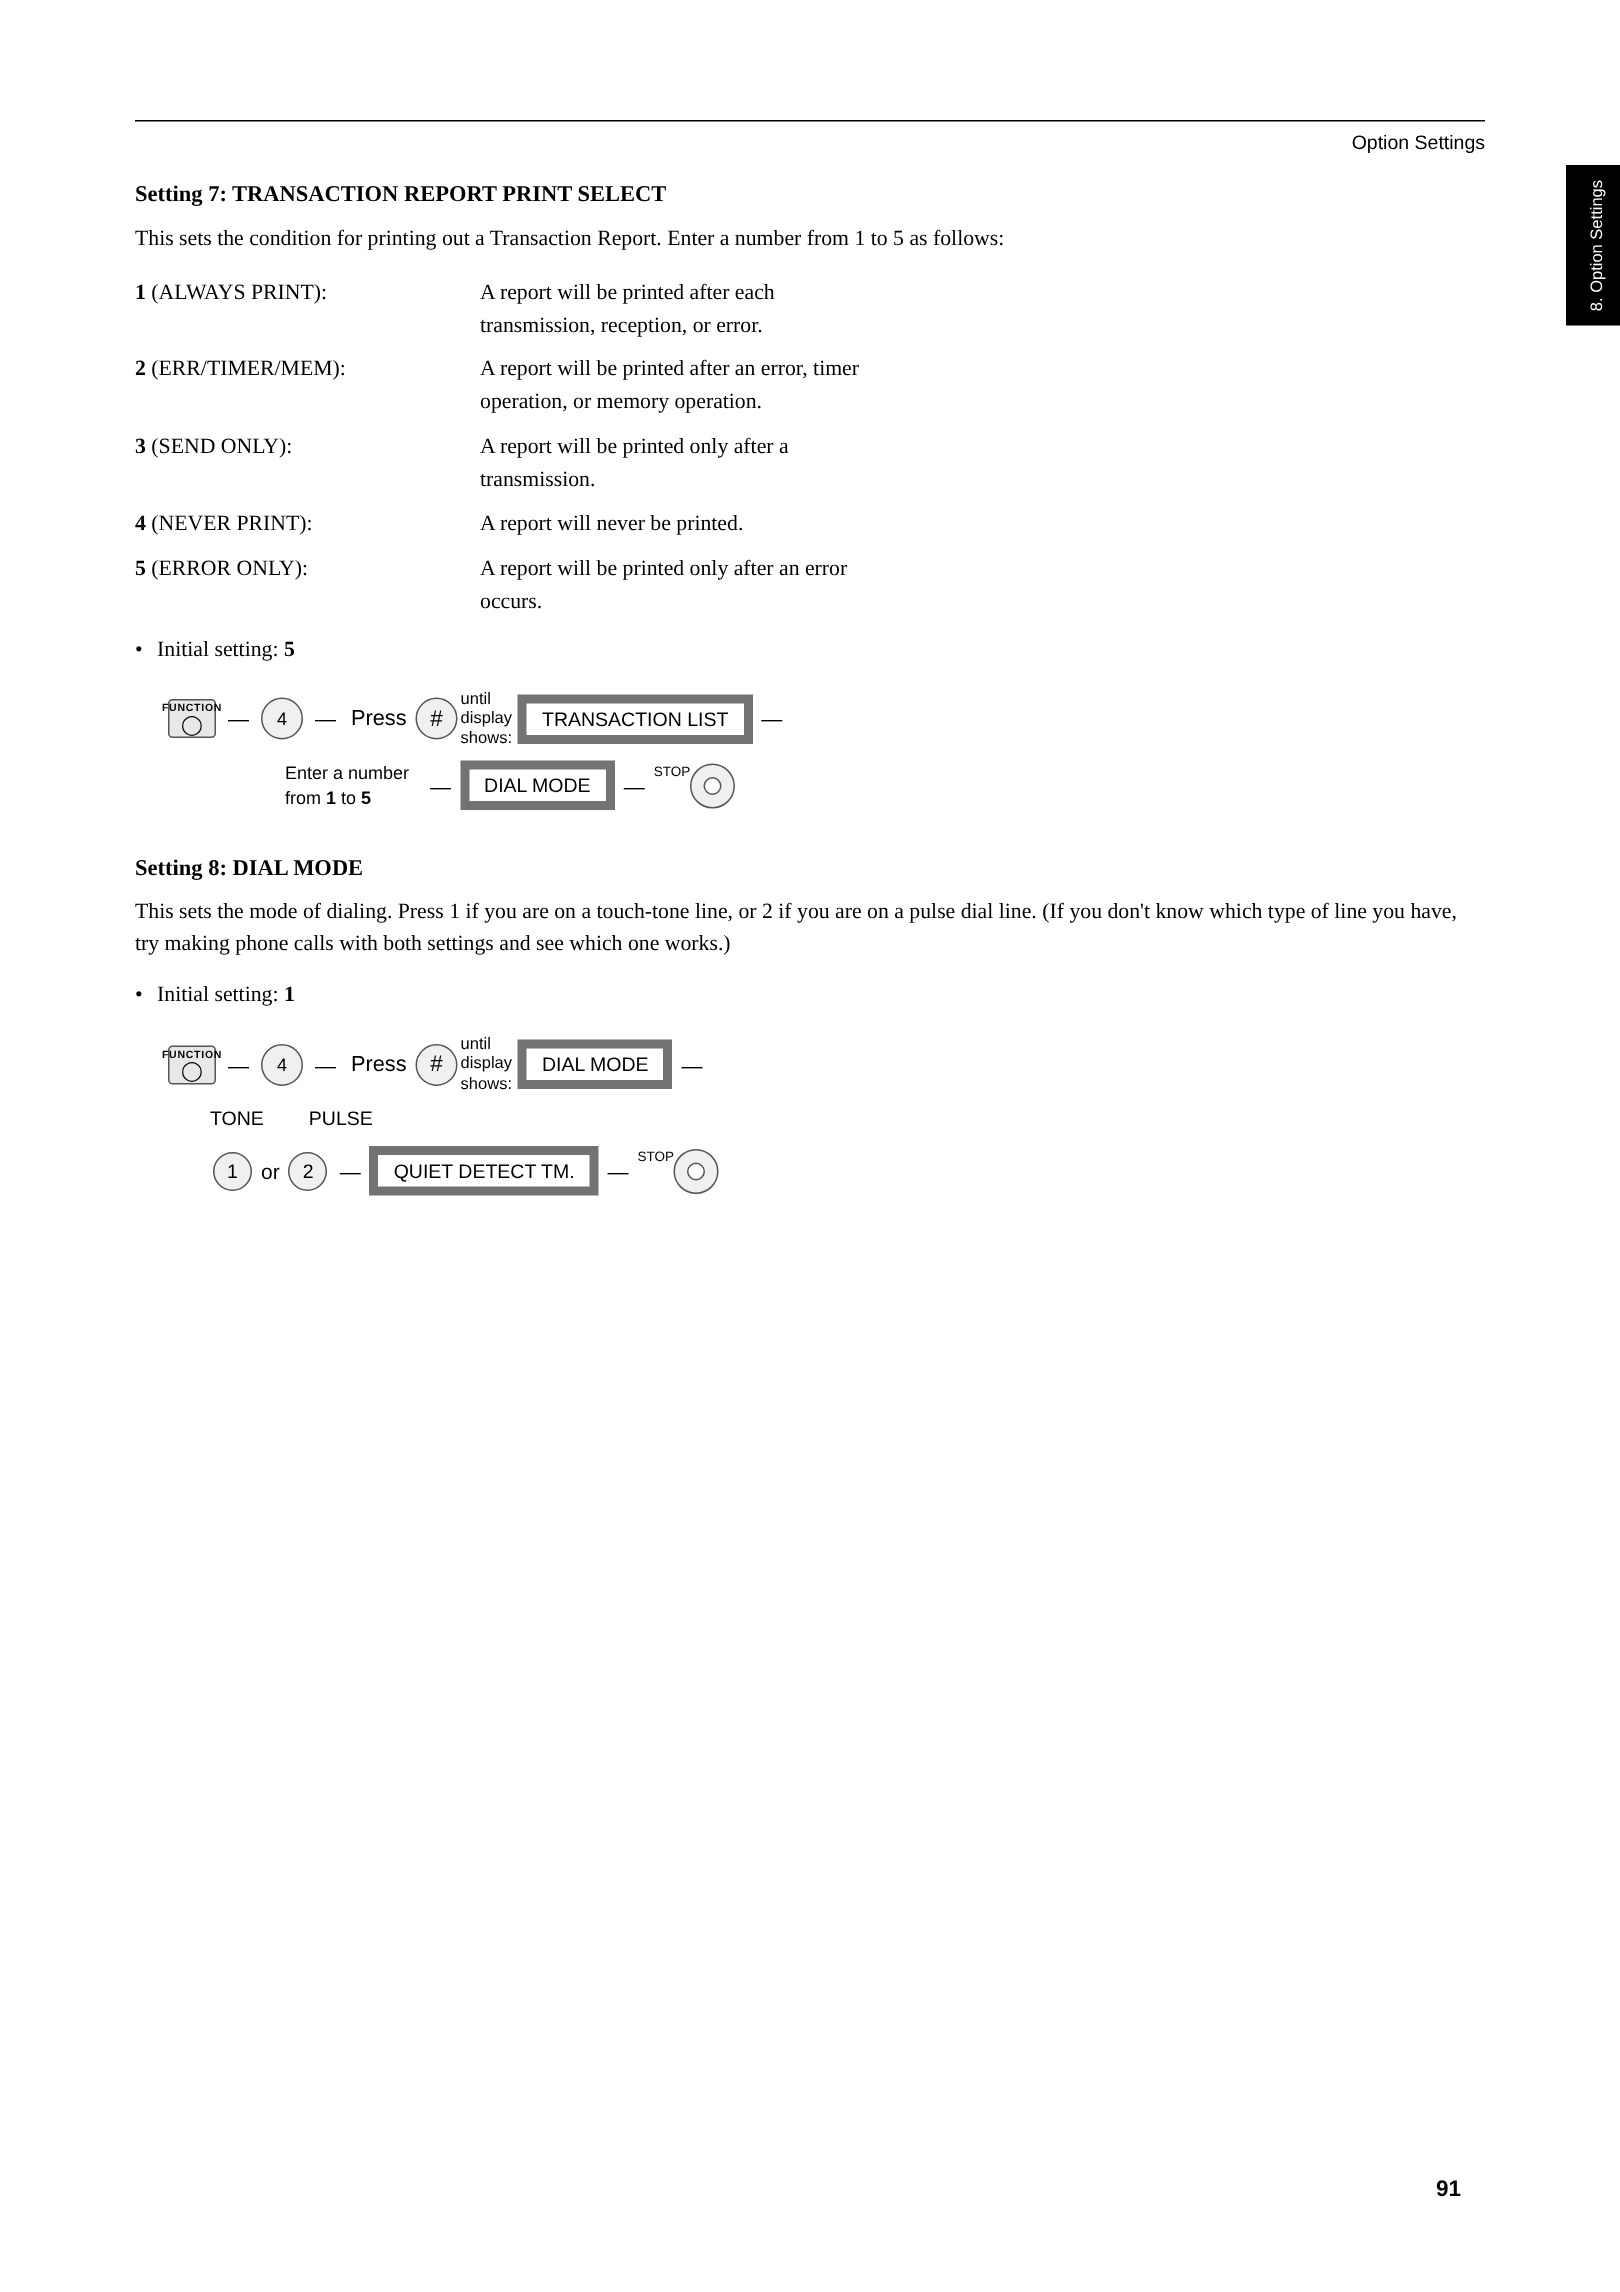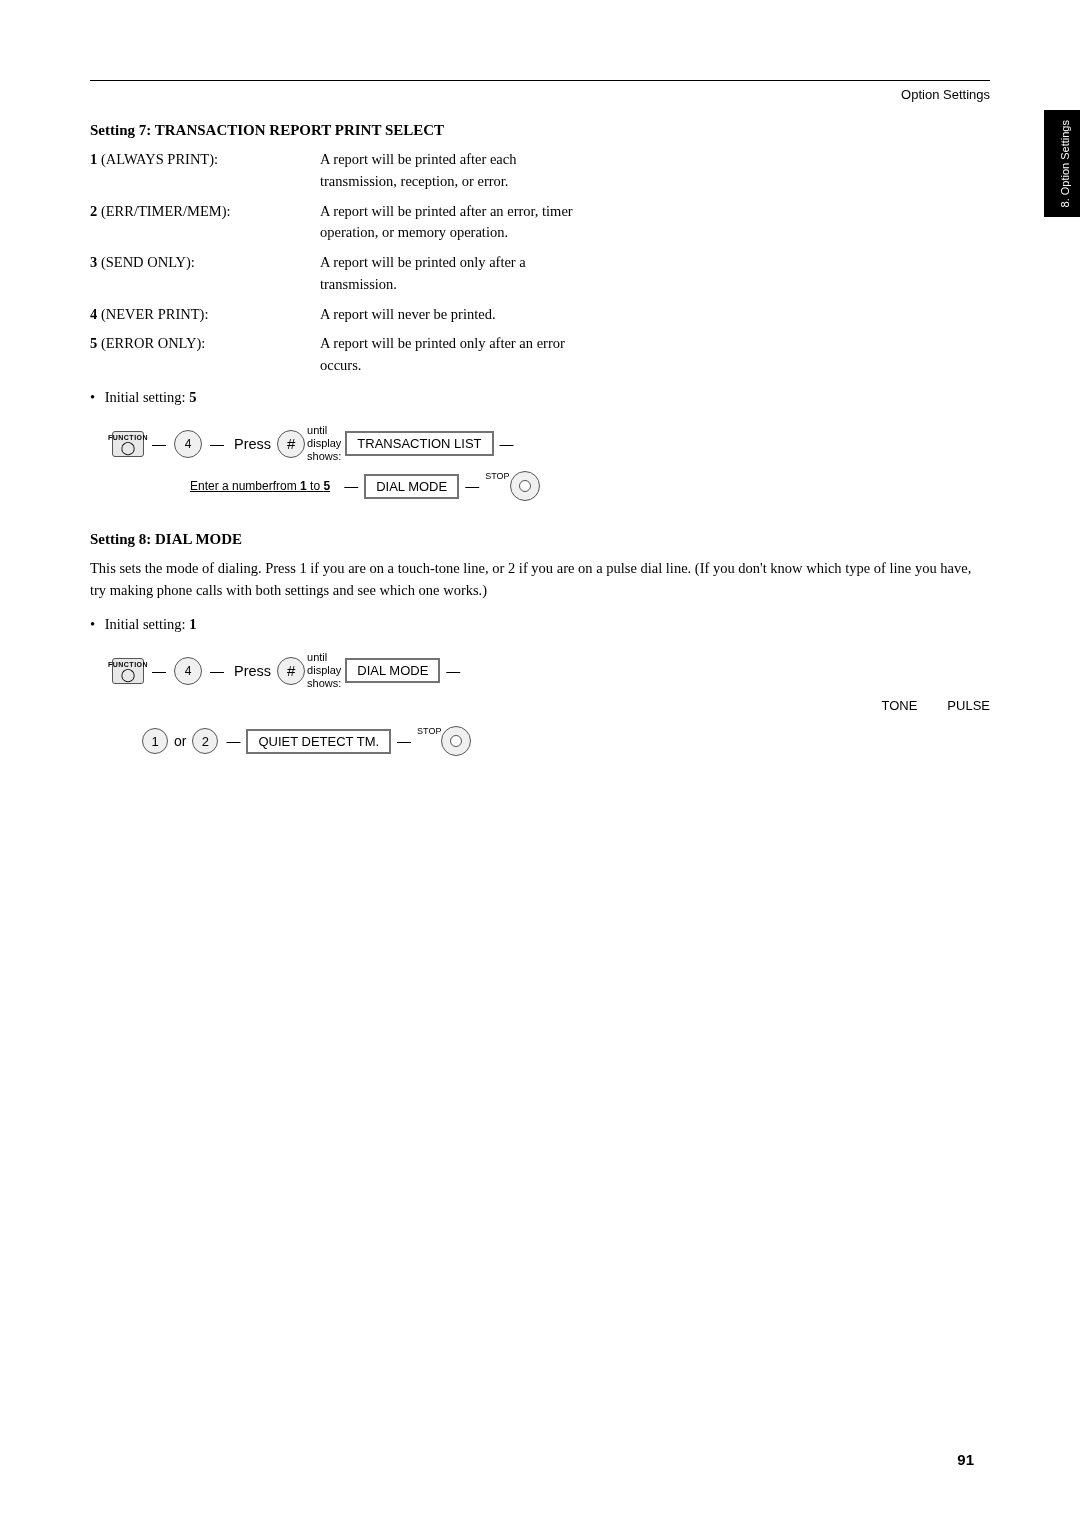--- a/index.html
+++ b/index.html
@@ -194,21 +194,21 @@
       border-radius: 50%;
     }
 
     .dash {
       font-size: 14px;
       margin: 0 6px;
       font-family: Arial, sans-serif;
     }
 
     .display-box {
-      border: 2px solid #737373;
+      border: 6px solid #737373;
       padding: 3px 10px;
       font-size: 13px;
       font-family: Arial, sans-serif;
       white-space: nowrap;
     }
 
     .until-label {
       font-size: 11px;
       font-family: Arial, sans-serif;
       margin-right: 4px;
@@ -270,21 +270,20 @@
       margin-left: 0;
     }
 
     .tone-pulse-labels {
       display: flex;
       gap: 30px;
       margin-left: 30px;
       font-size: 13px;
       font-family: Arial, sans-serif;
       margin-bottom: 4px;
-      justify-content: flex-end;
     }
 
     .or-text {
       font-size: 14px;
       font-family: Arial, sans-serif;
       margin: 16px 4px;
     }
 
     .function-label {
       font-size: 7px;
@@ -302,20 +301,21 @@
     <div class="side-tab-inner">
       <span style="writing-mode:vertical-rl; text-orientation:mixed; transform: rotate(180deg); font-size:11px; font-family:Arial,sans-serif; color:#fff; white-space:nowrap;">8. Option Settings</span>
     </div>
   </div>
 
   <div class="header-line"></div>
   <div class="header-text">Option Settings</div>
 
   <div>
     <div class="section-heading">Setting 7: TRANSACTION REPORT PRINT SELECT</div>
+    <div class="intro-text">This sets the condition for printing out a Transaction Report. Enter a number from 1 to 5 as follows:</div>
 
     <div class="settings-list">
 
       <div class="setting-item">
         <div class="setting-label">
           <strong>1</strong> (ALWAYS PRINT):
         </div>
         <div class="setting-desc">
           A report will be printed after each<br>transmission, reception, or error.
         </div>
@@ -386,21 +386,21 @@
           <span class="until-label">until</span>
           <span class="until-display-label">display</span>
           <span class="until-display-label">shows:</span>
         </div>
 
         <div class="display-box">TRANSACTION LIST</div>
         <span class="dash">—</span>
       </div>
 
       <div class="diagram-row-lower" style="margin-left:80px;">
-        <div style="display:flex; flex-direction:row; margin-right:8px;text-decoration:underline;">
+        <div style="display:flex; flex-direction:column; margin-right:8px;">
           <span class="enter-number-text">Enter a number</span>
           <span class="enter-number-text">from <strong>1</strong> to <strong>5</strong></span>
         </div>
         <span class="dash">—</span>
         <div class="display-box">DIAL MODE</div>
         <span class="dash">—</span>
 
         <div class="stop-group">
           <span class="stop-label-top">STOP</span>
           <div class="btn-stop">

